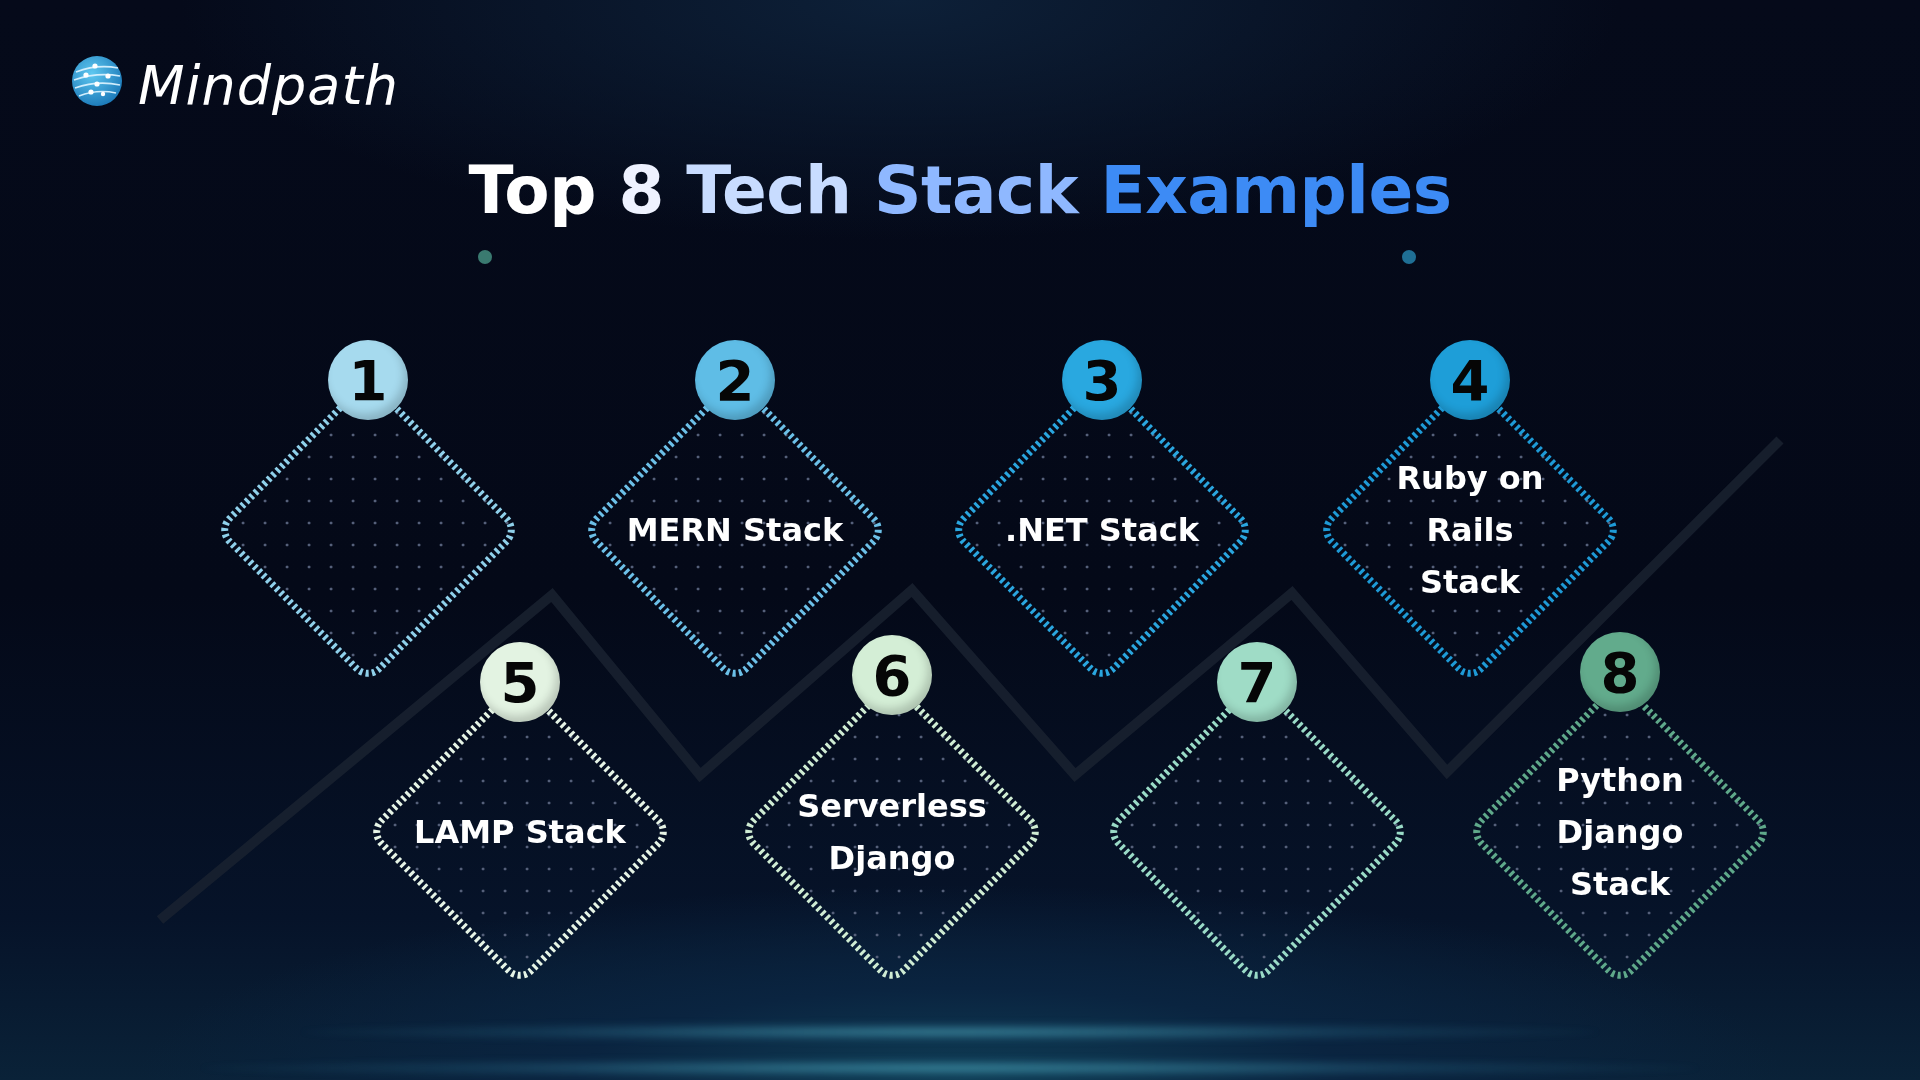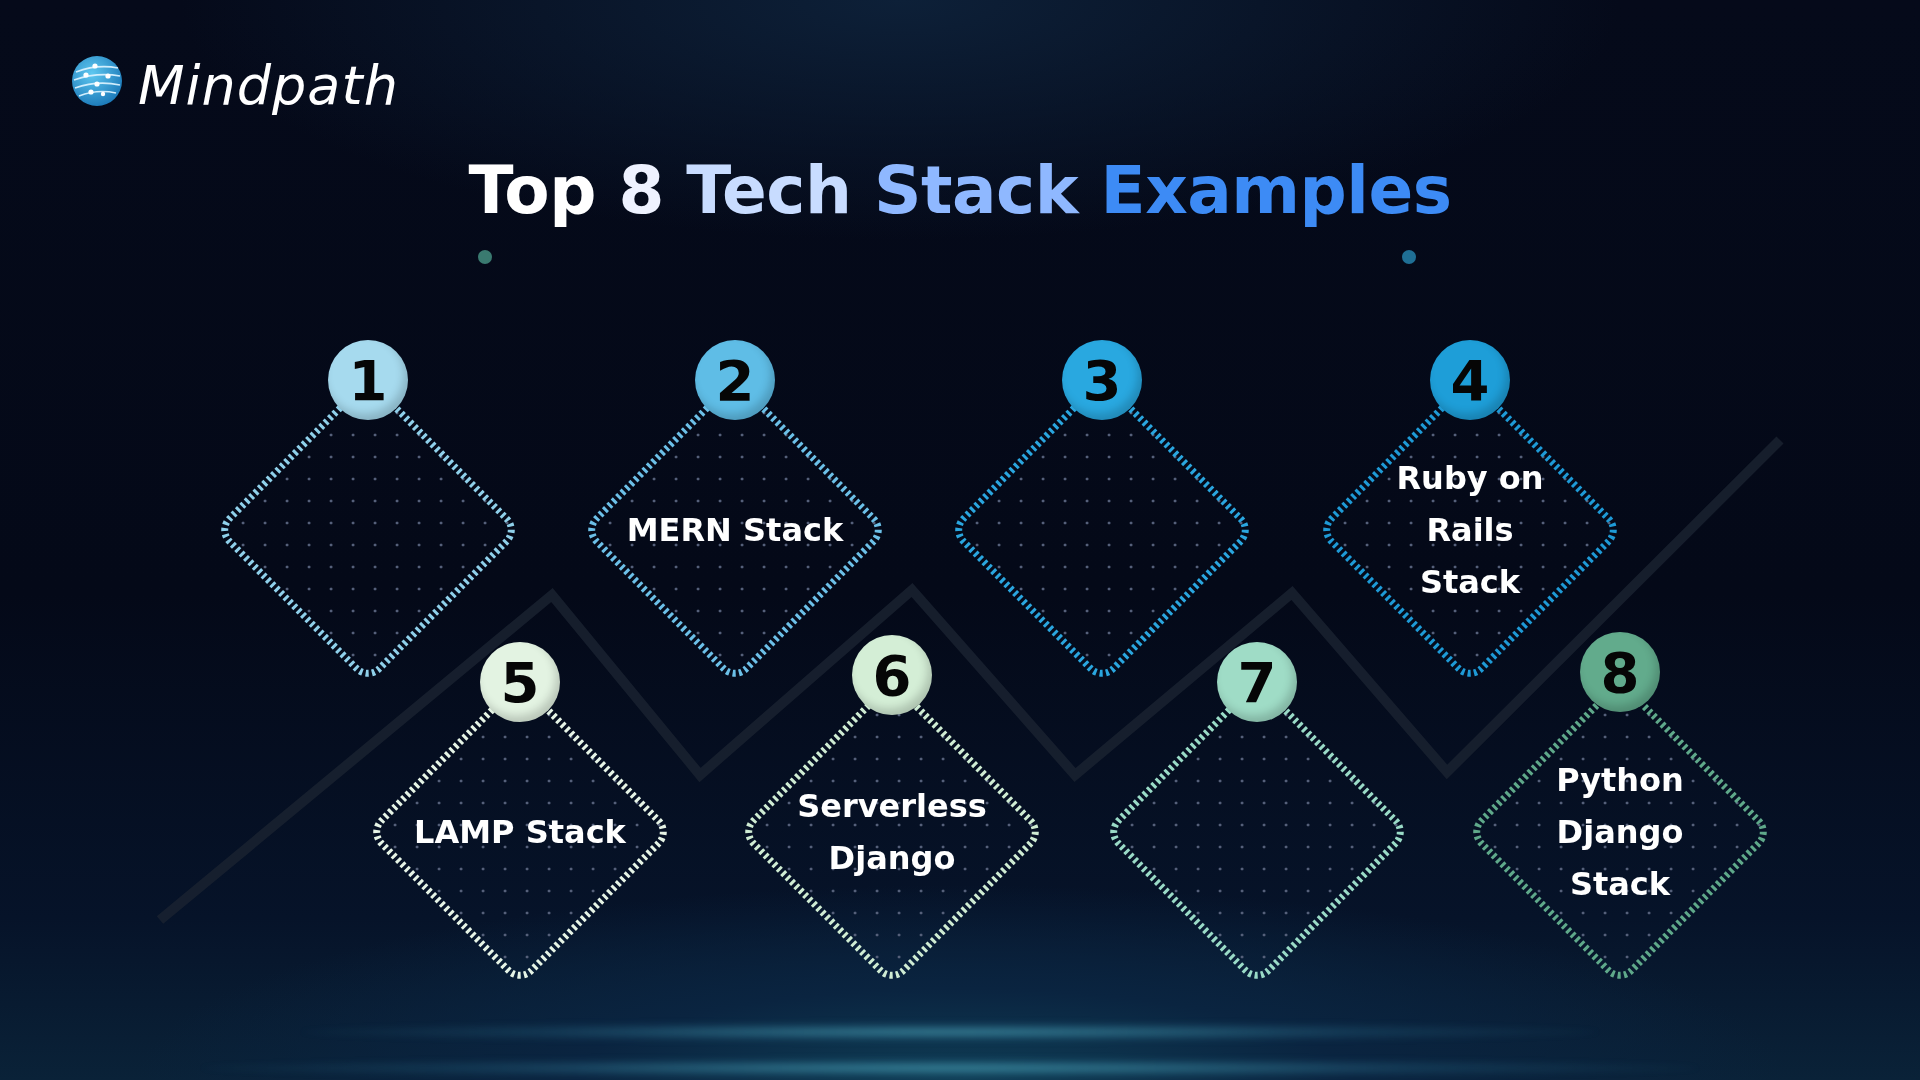--- a/index.html
+++ b/index.html
@@ -138,20 +138,21 @@
 <div class="card" style="left:952px; top:380px;">
   <svg class="diamond" viewBox="0 0 300 300">
     <defs>
       <pattern id="dots3" width="22" height="22" patternUnits="userSpaceOnUse" patternTransform="rotate(45 150 150)">
         <circle cx="11" cy="11" r="1.4" fill="#55607a"></circle>
       </pattern>
     </defs>
     <rect x="44" y="44" width="212" height="212" rx="16" transform="rotate(45 150 150)" fill="url(#dots3)" stroke="#2aa6df" stroke-width="7" stroke-dasharray="3 3.2"></rect>
   </svg>
   <div class="badge" style="background:#29a8e0;">3</div>
+  <div class="label">.NET Stack</div>
 </div>
 
 <div class="card" style="left:1320px; top:380px;">
   <svg class="diamond" viewBox="0 0 300 300">
     <defs>
       <pattern id="dots4" width="22" height="22" patternUnits="userSpaceOnUse" patternTransform="rotate(45 150 150)">
         <circle cx="11" cy="11" r="1.4" fill="#55607a"></circle>
       </pattern>
     </defs>
     <rect x="44" y="44" width="212" height="212" rx="16" transform="rotate(45 150 150)" fill="url(#dots4)" stroke="#1e9ad6" stroke-width="7" stroke-dasharray="3 3.2"></rect>

